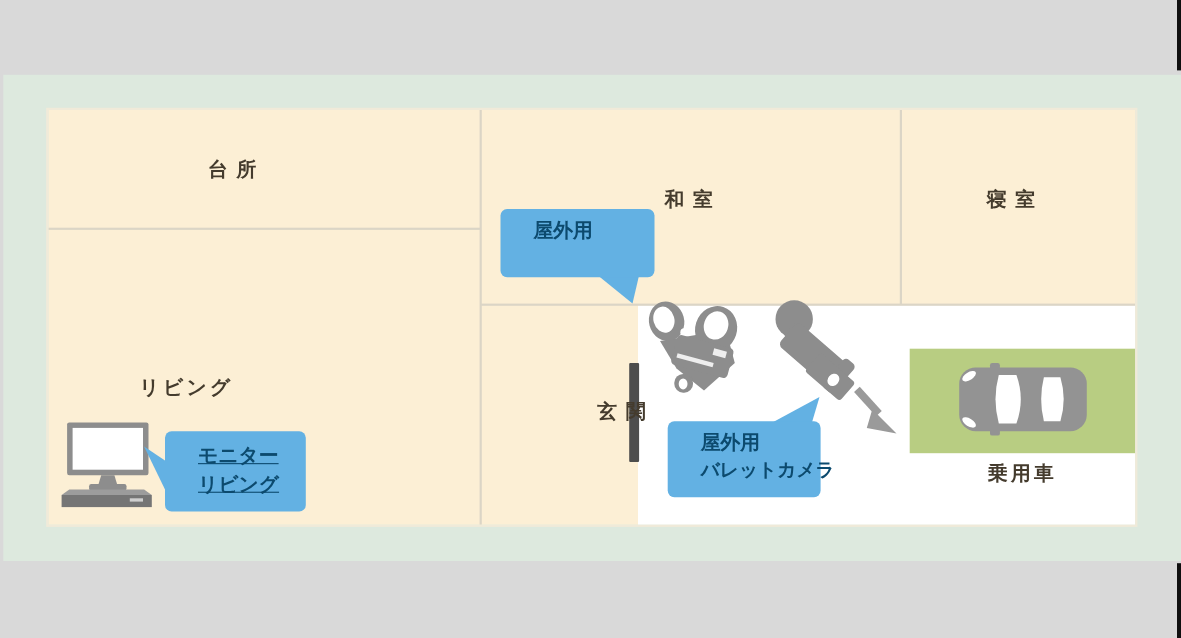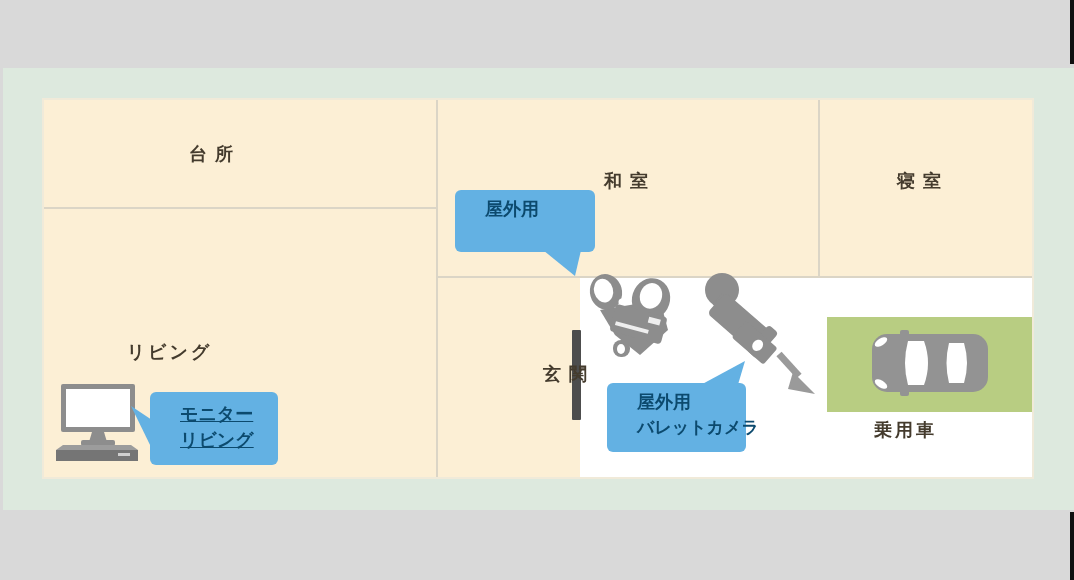--- a/index.html
+++ b/index.html
@@ -59,21 +59,21 @@
   <div class="abs wall" style="left:437px;top:276px;width:595px;height:2px;"></div>
   <div class="abs plan-border"></div>
 
   <div class="abs door" style="left:572px;top:330px;width:9px;height:90px;"></div>
 
   <div class="abs rlabel sp8" style="left:213px;top:143px;">台所</div>
   <div class="abs rlabel sp8" style="left:628px;top:170px;">和室</div>
   <div class="abs rlabel sp8" style="left:921px;top:170px;">寝室</div>
   <div class="abs rlabel sp3" style="left:169px;top:341px;">リビング</div>
   <div class="abs rlabel sp8" style="left:567px;top:363px;">玄関</div>
-  <div class="abs rlabel sp3" style="left:905px;top:419px;">乗用車</div>
+  <div class="abs rlabel sp3" style="left:929px;top:419px;">乗用車</div>
 
   <svg class="abs" style="left:54px;top:381px;" width="92" height="84" viewBox="0 0 92 84">
     <rect x="7" y="3" width="74" height="48" rx="2" fill="#8d8d8d"></rect>
     <rect x="12" y="8" width="64" height="38" fill="#ffffff"></rect>
     <polygon points="38,51 50,51 53,61 35,61" fill="#8d8d8d"></polygon>
     <rect x="27" y="59" width="34" height="6" rx="2" fill="#8d8d8d"></rect>
     <polygon points="9,64 77,64 84,69 2,69" fill="#9c9c9c"></polygon>
     <rect x="2" y="69" width="82" height="11" fill="#757575"></rect>
     <rect x="64" y="72" width="12" height="3" fill="#cfcfcf"></rect>
   </svg>

